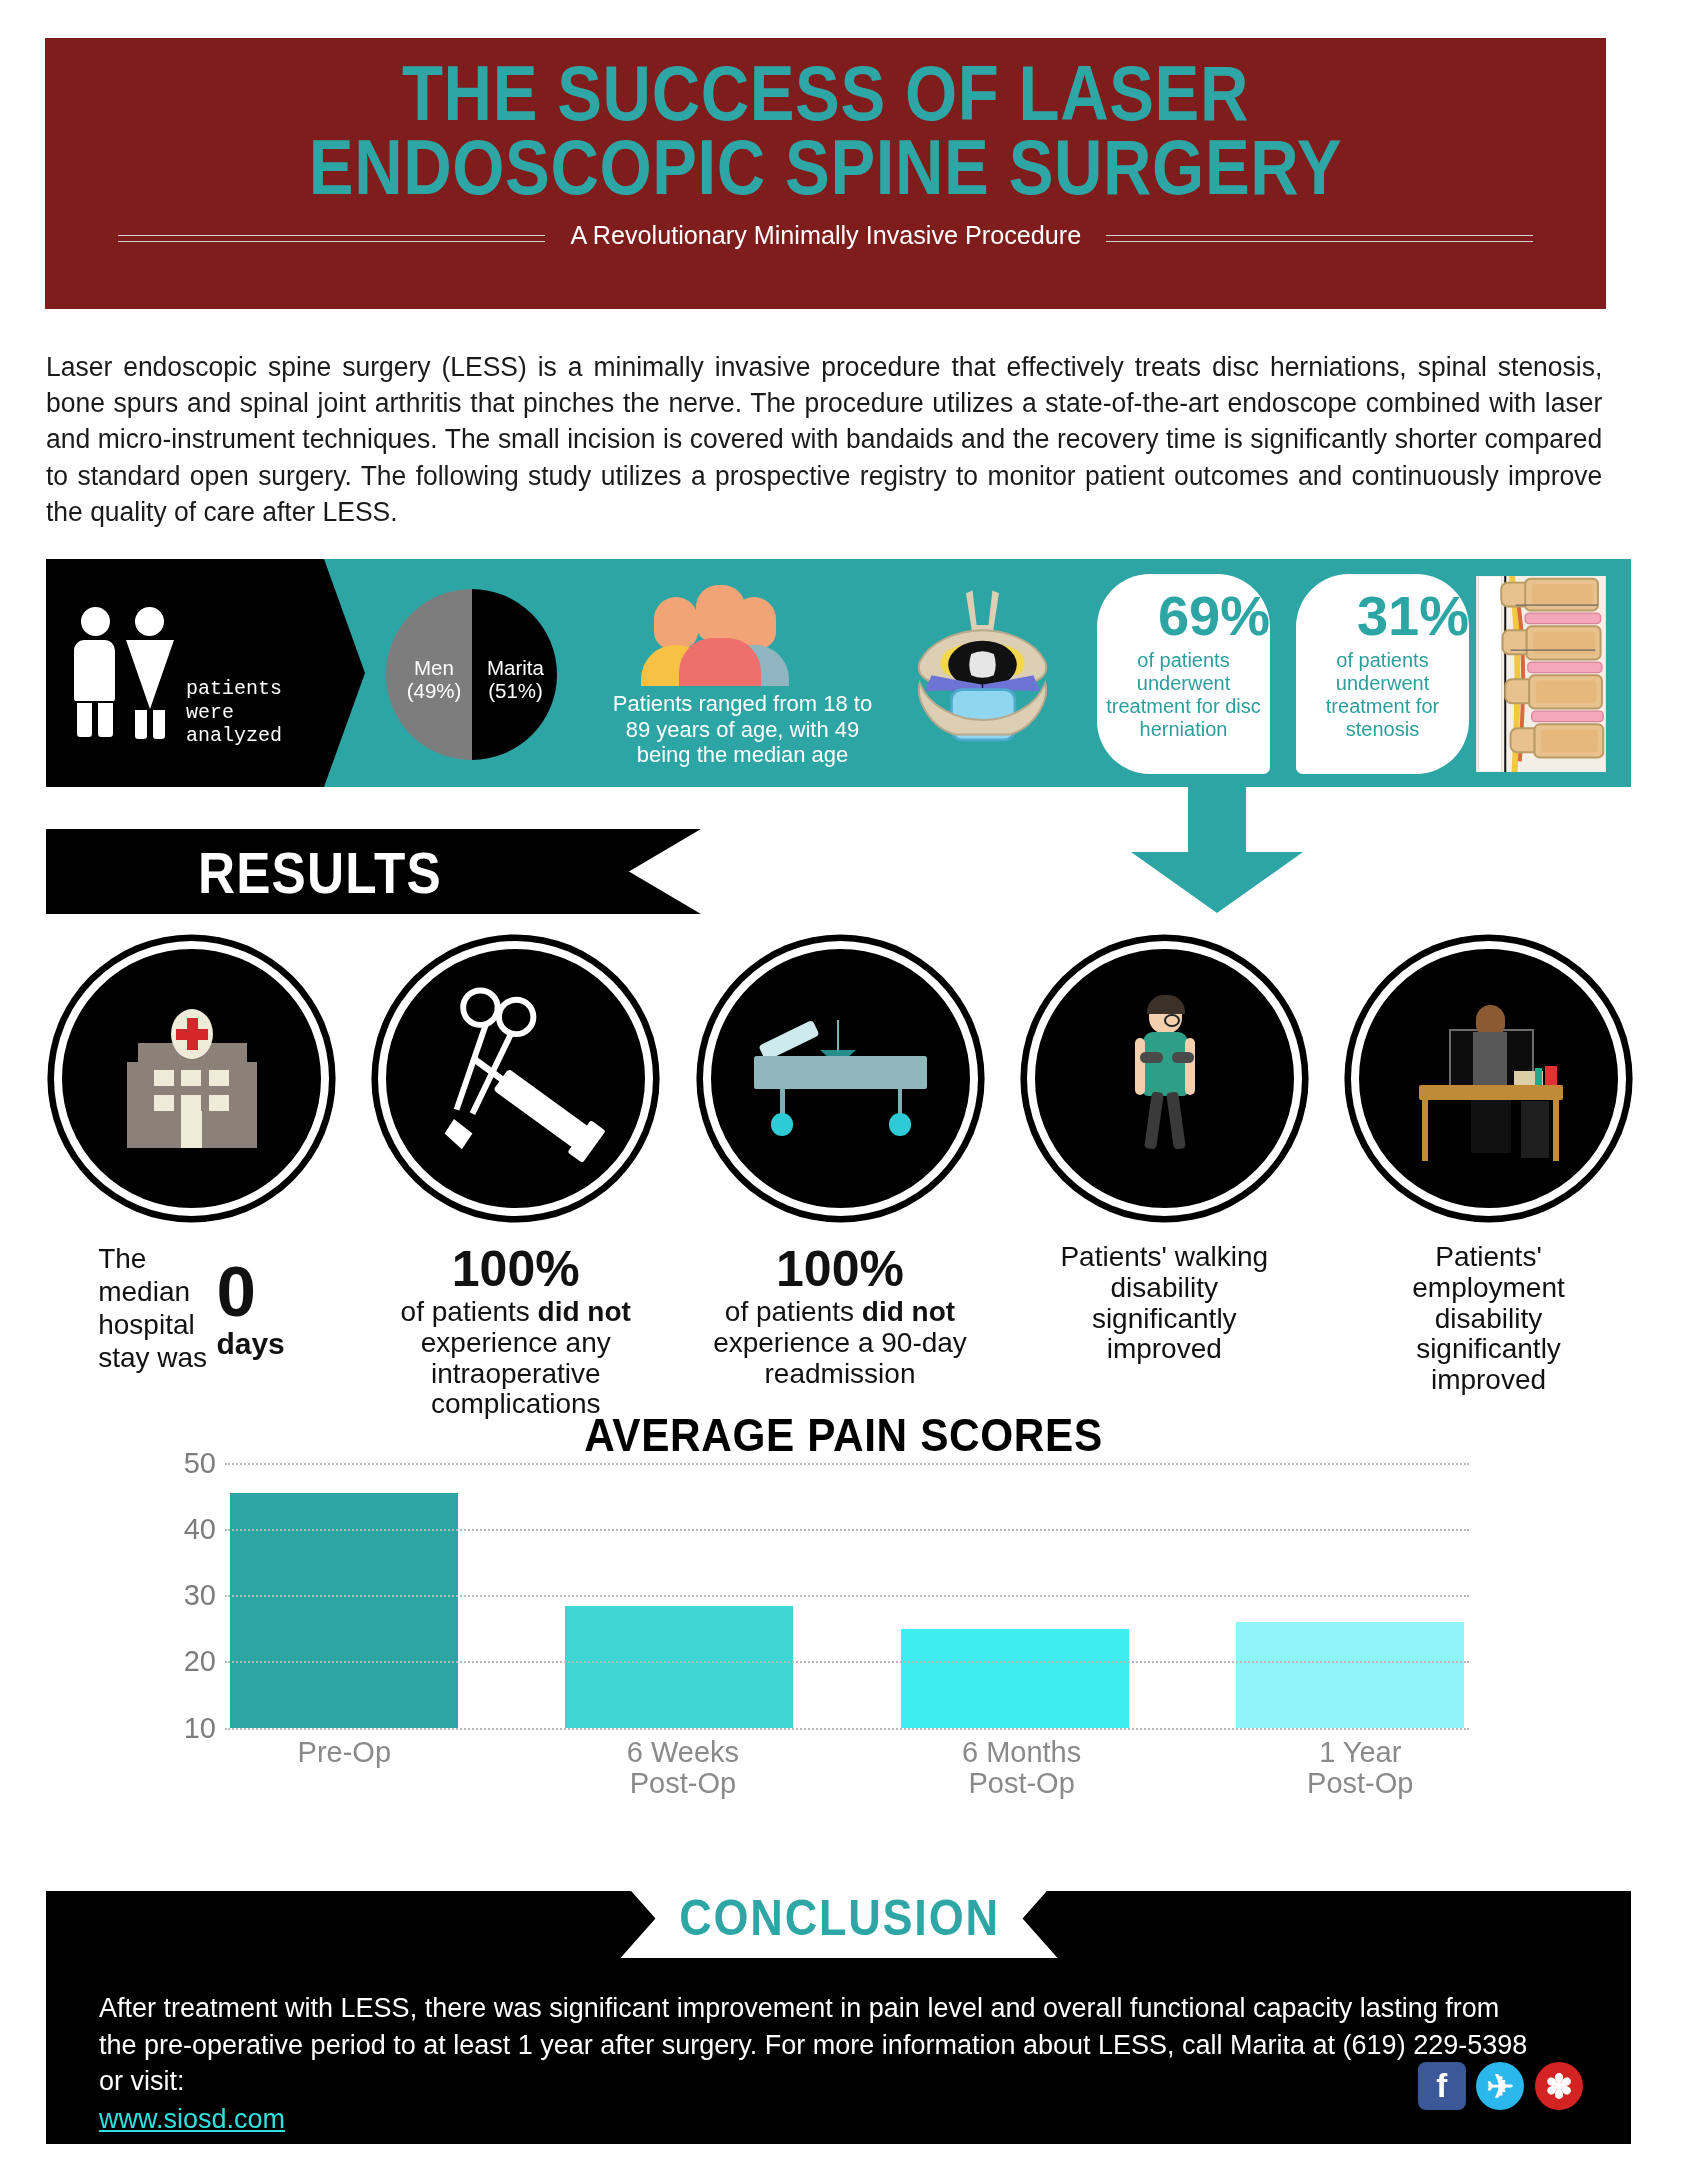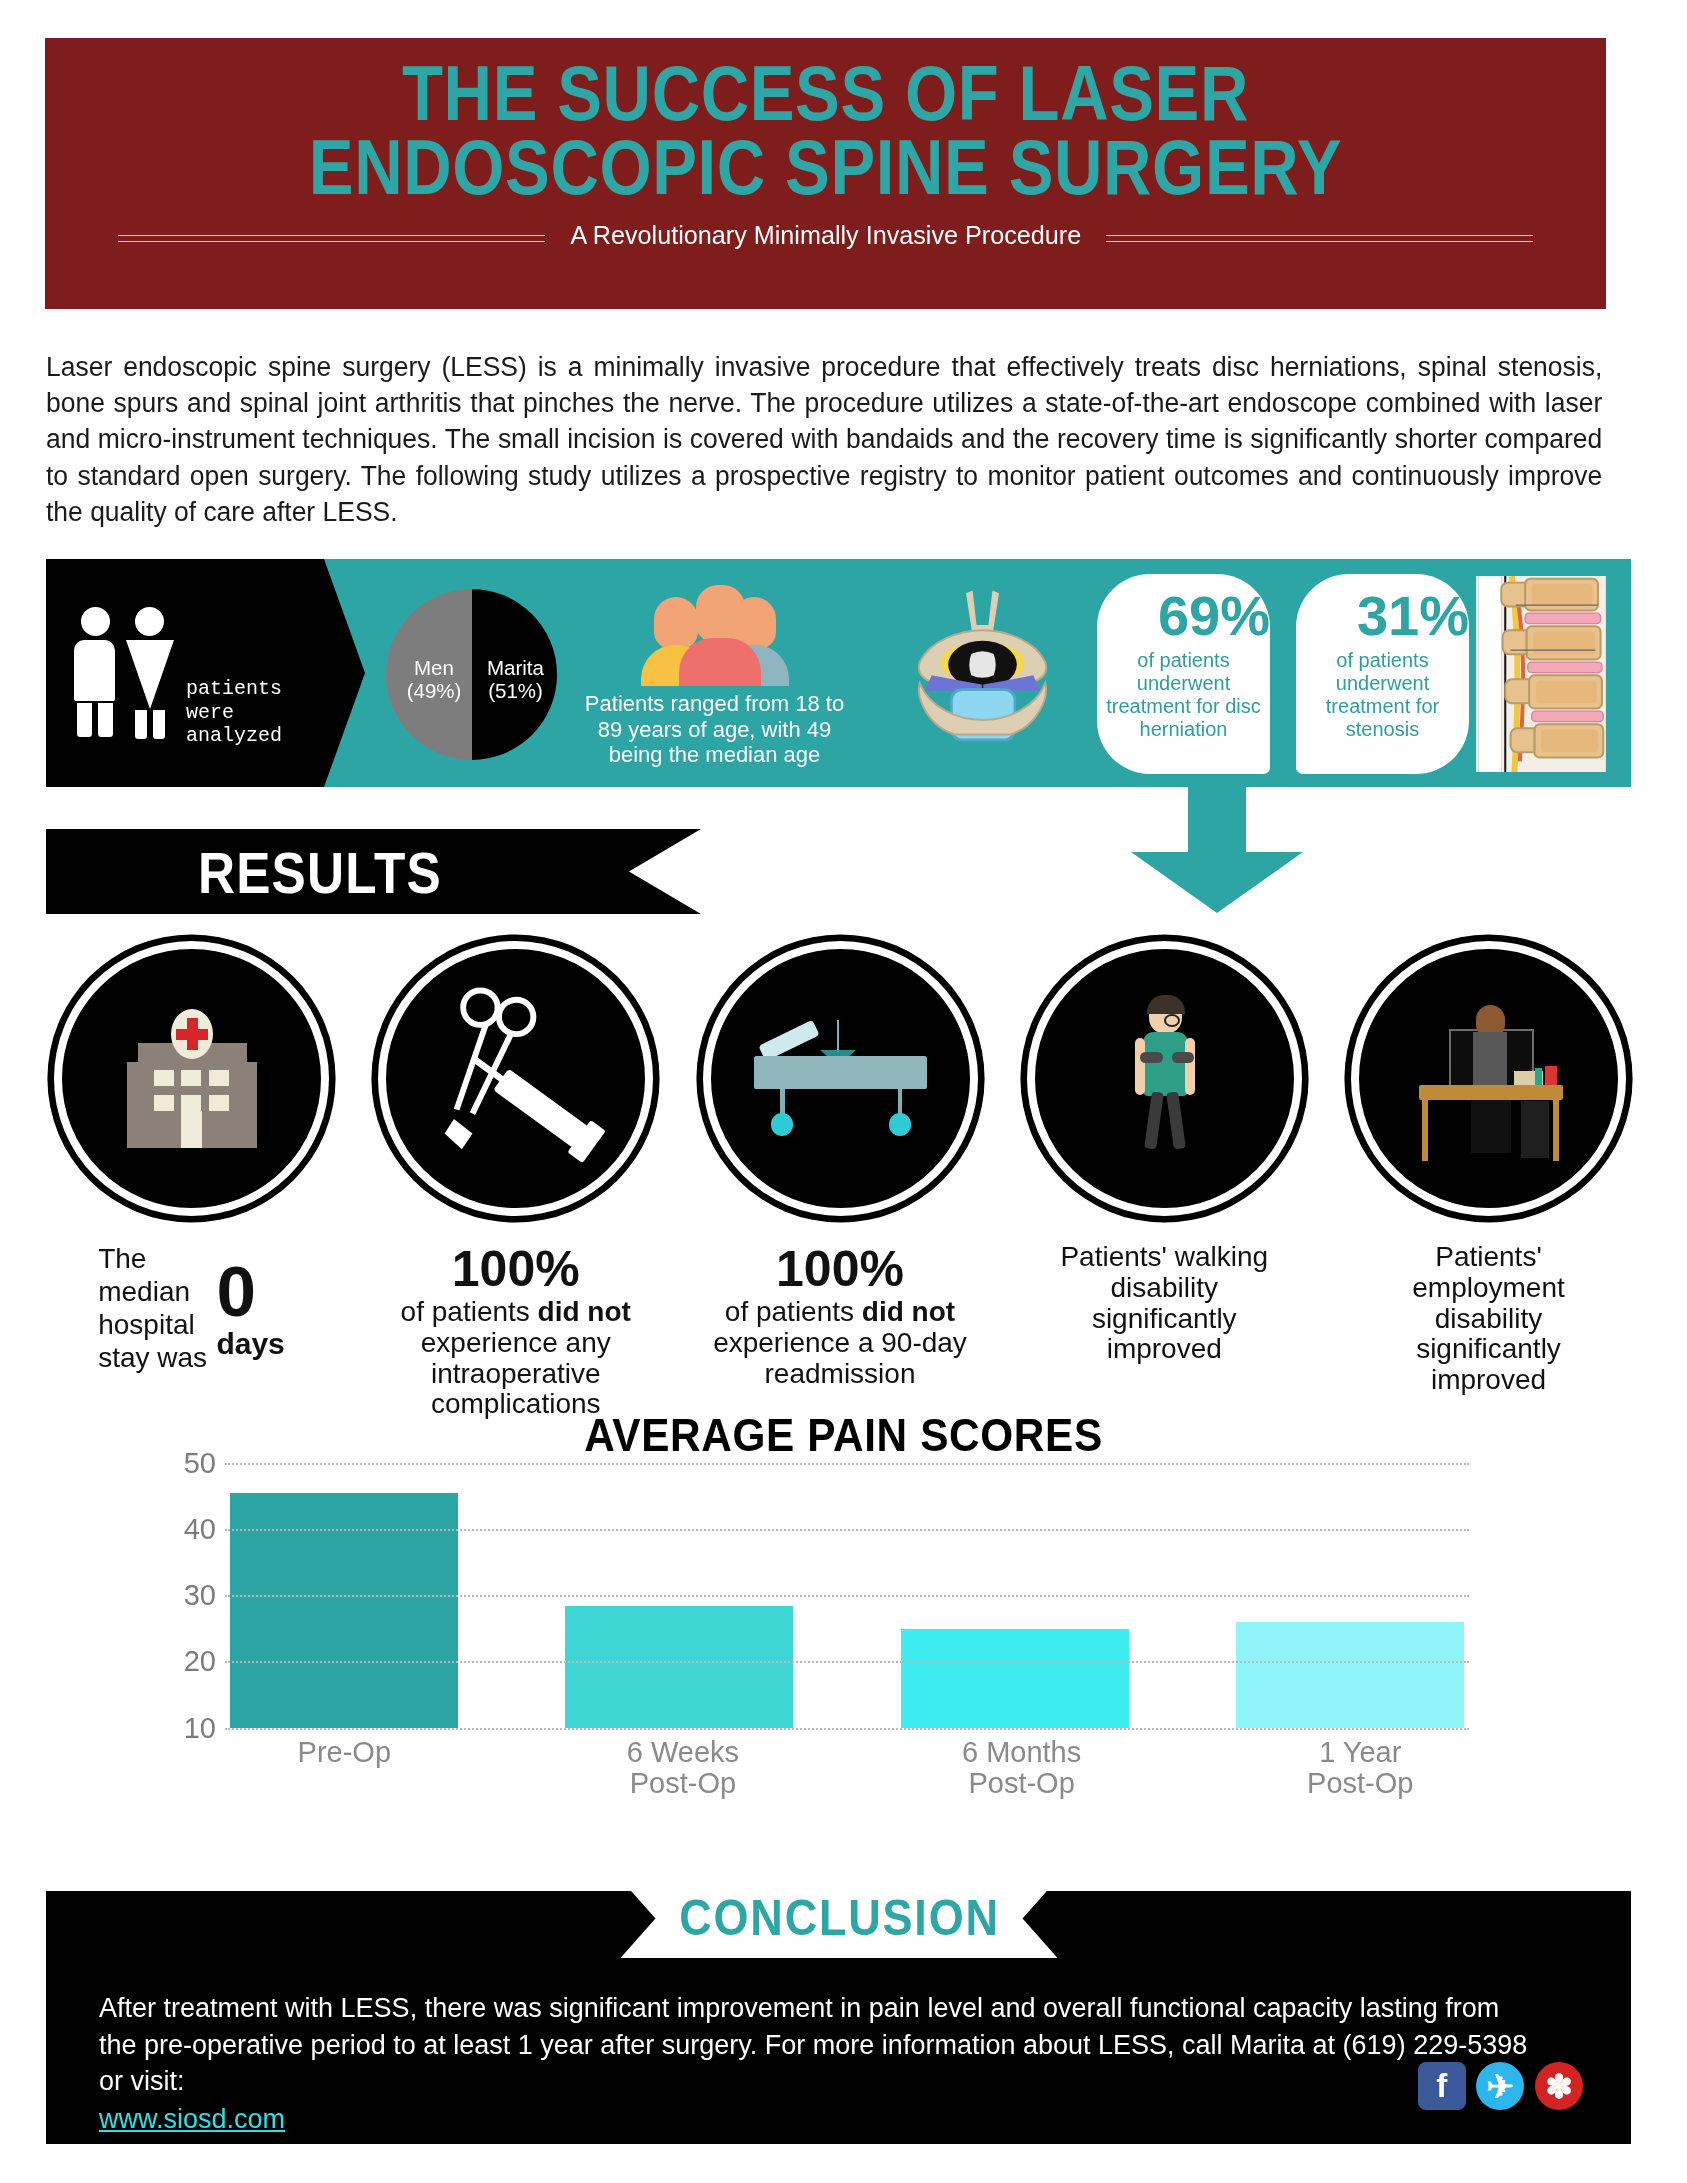--- a/index.html
+++ b/index.html
@@ -55,21 +55,21 @@
   .pie-men{left:351px;top:98px;width:74px;}
   .pie-women{left:429px;top:98px;width:81px;}
 
   .trio{position:absolute;left:595px;top:34px;width:198px;height:93px;}
   .tri-p{position:absolute;bottom:0;}
   .tri-p .hd{width:44px;height:52px;border-radius:22px 22px 17px 17px;background:#F2A477;margin:0 auto;}
   .tri-p .sh{width:70px;height:41px;border-radius:34px 34px 0 0;margin-top:-4px;}
   .p1{left:0;}   .p1 .sh{background:#F7C144;}
   .p3{left:78px;} .p3 .sh{background:#8FB6C0;}
   .p2{left:38px;z-index:3;} .p2 .hd{width:49px;height:57px;} .p2 .sh{width:82px;height:48px;background:#EE6F6B;}
-  .trio-cap{position:absolute;left:536px;top:132px;width:265px;color:#fff;font-size:22px;line-height:1.16;text-align:center;
+  .trio-cap{position:absolute;left:564px;top:132px;width:265px;color:#fff;font-size:22px;line-height:1.16;text-align:center;
     font-family:"Liberation Sans Narrow","Liberation Sans",sans-serif;}
 
   .vertebra{position:absolute;left:847px;top:25px;width:179px;height:177px;}
   .card{position:absolute;top:14.6px;width:173px;height:200px;background:#fff;border-radius:53px 53px 6.6px 53px;}
   .card.c2{border-radius:53px 53px 53px 6.6px;}
   .card .pct{color:#2DA5A5;font-size:56px;font-weight:700;text-align:right;margin-top:14.6px;line-height:1;
     font-family:"Liberation Sans Narrow","Liberation Sans",sans-serif;}
   .card .ctx{color:#2D9D9D;font-size:20px;text-align:center;line-height:1.14;margin-top:5.3px;
     font-family:"Liberation Sans Narrow","Liberation Sans",sans-serif;}
   .c1{left:1051px;} .c2{left:1250px;}

